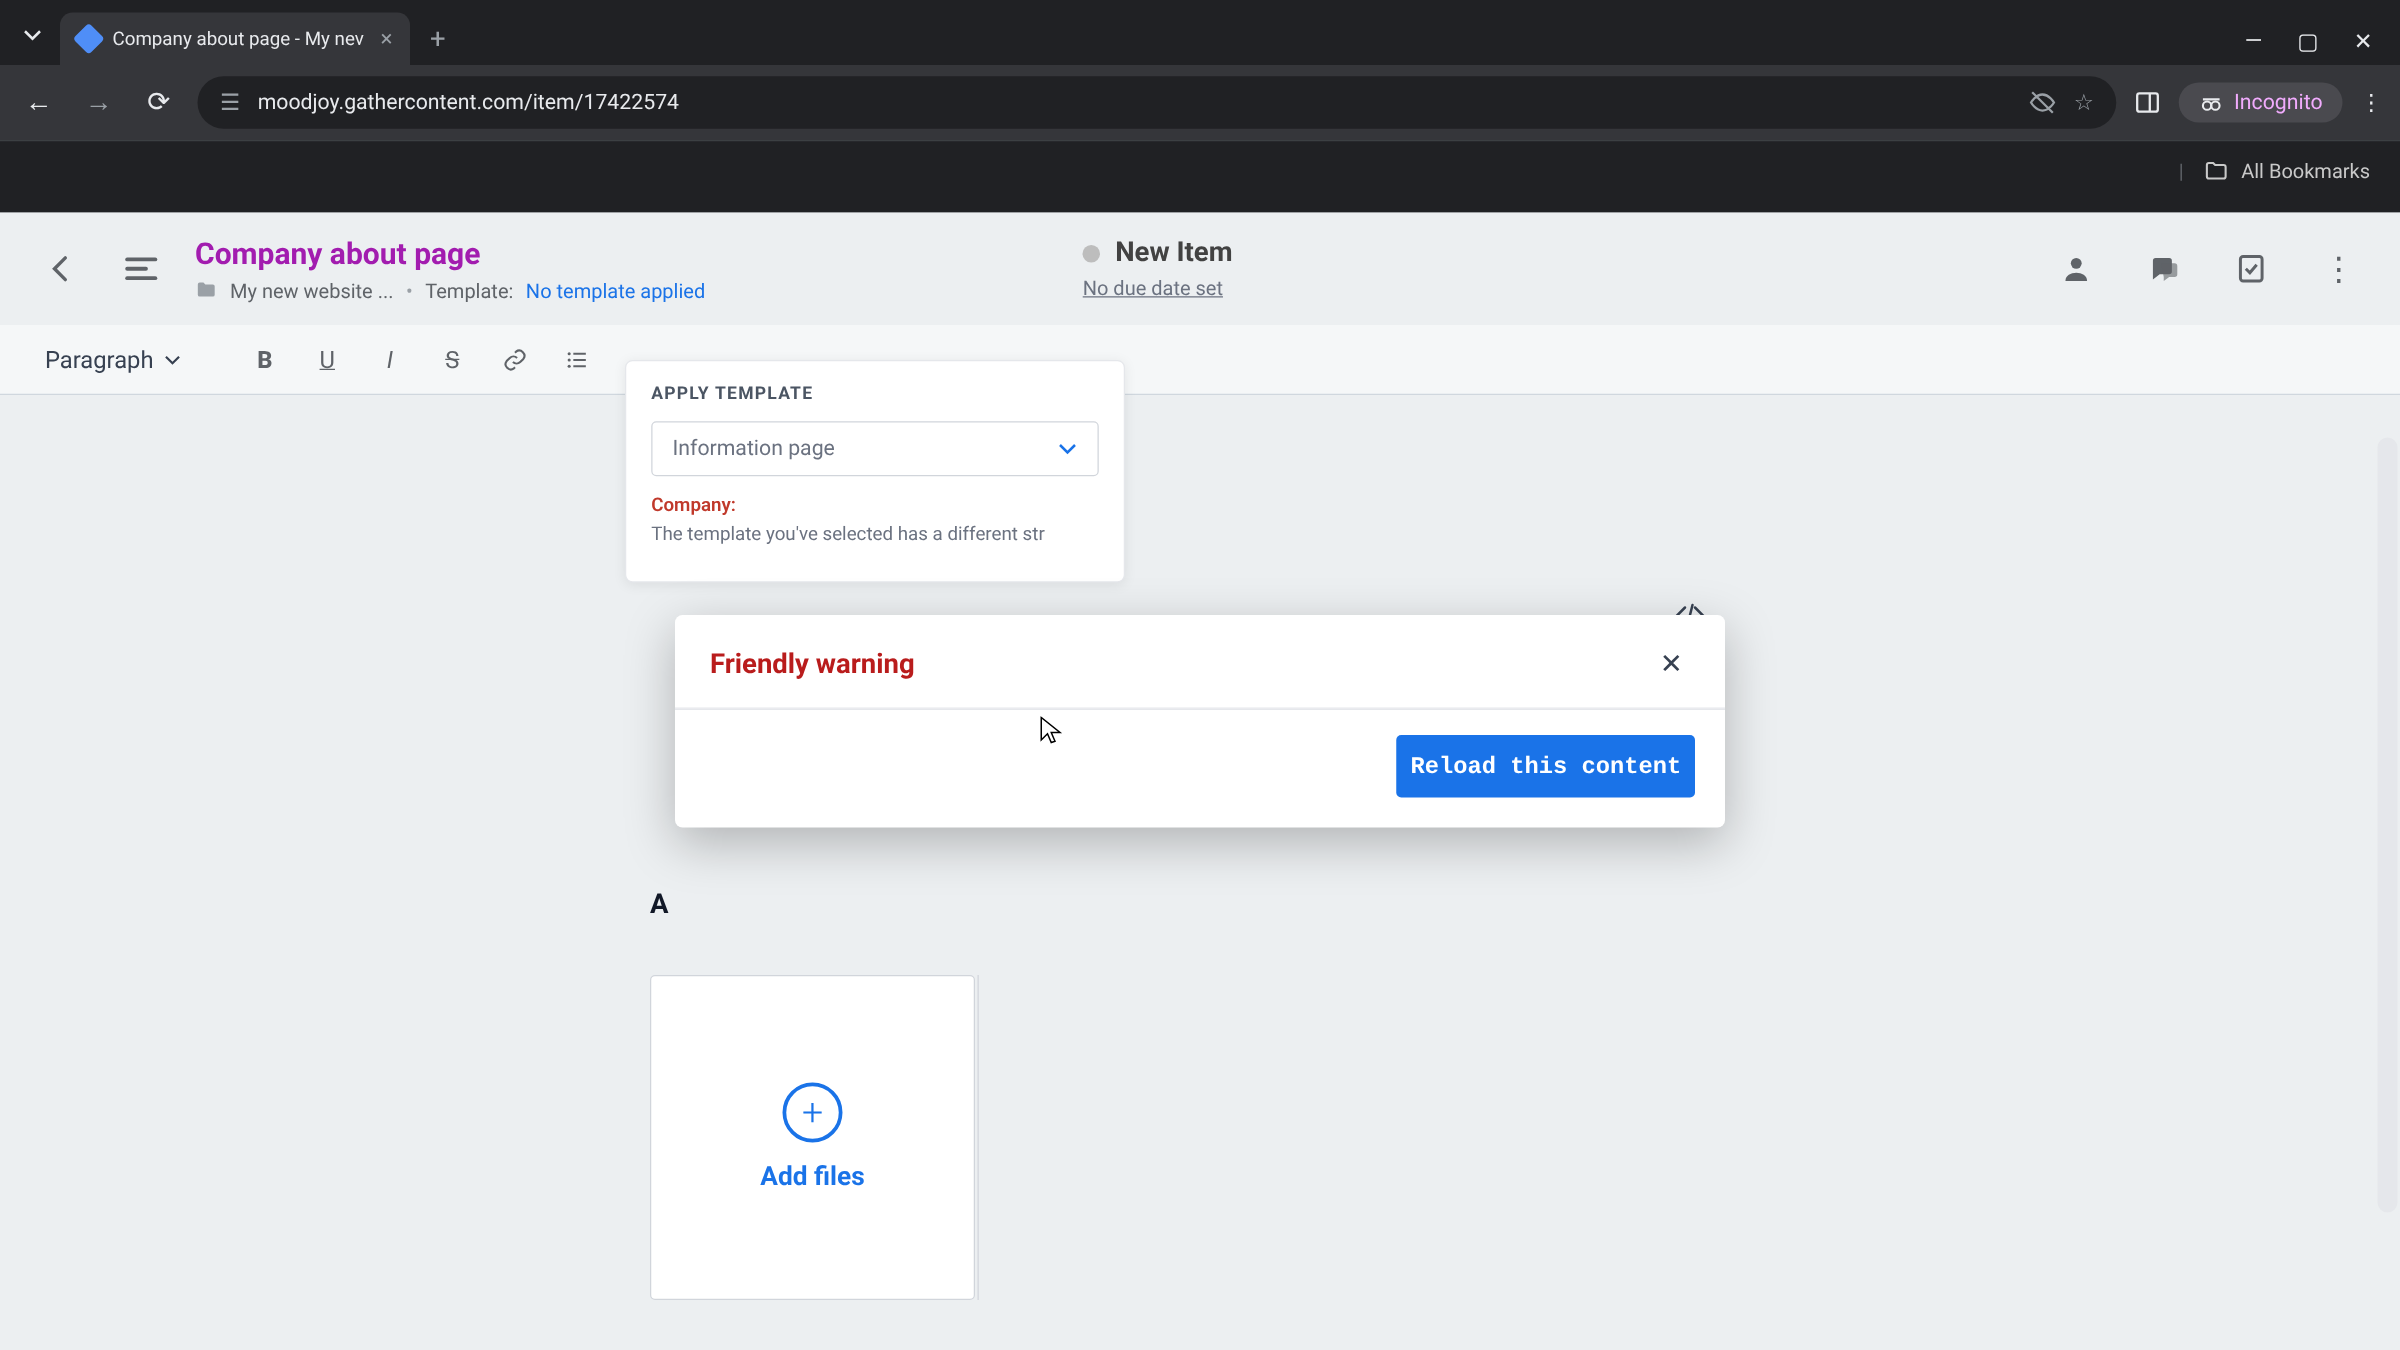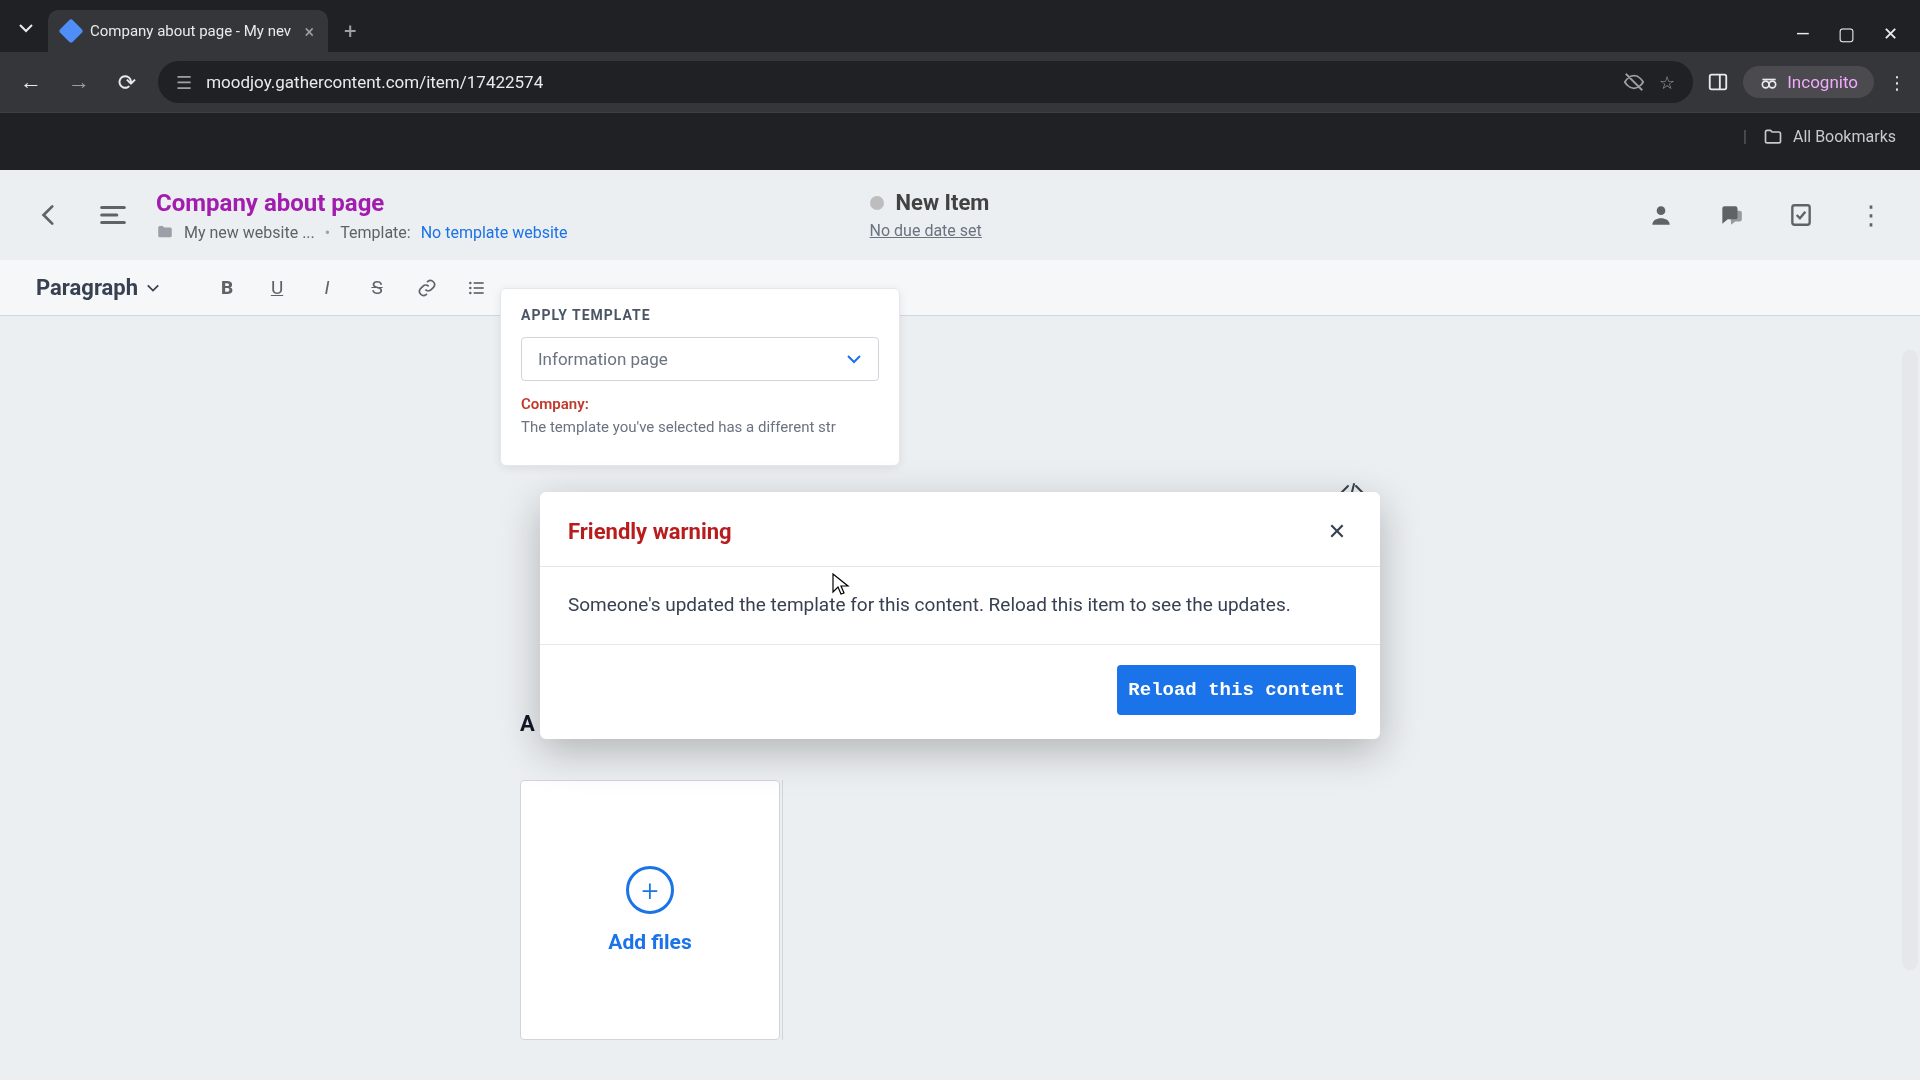--- a/index.html
+++ b/index.html
@@ -35,21 +35,21 @@
   .crumbs .dot { color:#9aa0a6; }
   .crumbs .tmpl-link { color:#1a73e8; }
   .status-block { margin-left: 280px; display:flex;flex-direction:column;gap:6px; }
   .status-row { display:flex;align-items:center;gap:12px; }
   .status-dot { width:14px;height:14px;border-radius:50%;background:#bdbdbd; }
   .status-row span.status-label { font-size:22px;font-weight:700;color:#424242; }
   .due-date { font-size:16px;color:#6b7280;text-decoration:underline; }
   .right-icons { margin-left:auto; display:flex; gap:28px; }
 
   .toolbar { height:56px; border-bottom:1px solid #d0d7de; display:flex;align-items:center;padding:0 36px;gap:16px; background:#f5f7f8; }
-  .para-select { color:#374151; font-size:22px; font-weight:700; display:flex;align-items:center;gap:8px; }
+  .para-select { color:#374151; font-size:19px; font-weight:400; display:flex;align-items:center;gap:8px; }
   .fmt { width:34px;height:34px;display:flex;align-items:center;justify-content:center;color:#5f6368;font-size:19px; }
   .fmt.b { font-weight:800; }
   .fmt.u { text-decoration:underline; }
   .fmt.i { font-style:italic; }
   .fmt.s { text-decoration:line-through; }
 
   
   .apply-popover { position:absolute; left:500px; top:118px; width:400px; background:#fff; border:1px solid #e5e7eb; border-radius:6px; box-shadow:0 2px 10px rgba(0,0,0,0.08); padding:18px 20px 26px; }
   .apply-popover .lbl { font-size:14px; letter-spacing:1px; color:#4b5563; font-weight:700; margin-bottom:14px; }
   .apply-popover .sel { border:1px solid #d1d5db; border-radius:4px; height:44px; display:flex;align-items:center;justify-content:space-between;padding:0 16px; color:#6b7280; font-size:17px; margin-bottom:14px; }
@@ -171,21 +171,21 @@
       <h1>Company about page</h1>
       <div class="crumbs">
         <span class="folder-icon">
           <svg width="18" height="18" viewBox="0 0 24 24">
               <path d="M3 6a2 2 0 012-2h4l2 2h8a2 2 0 012 2v9a2 2 0 01-2 2H5a2 2 0 01-2-2V6z" fill="#9aa0a6"></path>
             </svg>
         </span>
         <span>My new website ...</span>
         <span class="dot">•</span>
         <span>Template:</span>
-        <span class="tmpl-link">No template website</span>
+        <span class="tmpl-link">No template applied</span>
       </div>
     </div>
     <div class="status-block">
       <div class="status-row">
         <span class="status-dot"></span>
         <span class="status-label">New Item</span>
       </div>
       <span class="due-date">No due date set</span>
     </div>
     <div class="right-icons">
@@ -266,21 +266,20 @@
   </div>
   <div class="content-right-border"></div>
 
   <div class="overlay"></div>
   <div class="modal">
     <div class="modal-header">
       <h2>Friendly warning</h2>
       <div class="modal-close">✕</div>
     </div>
     <div class="modal-div"></div>
-    <div class="modal-body">Someone's updated the template for this content. Reload this item to see the updates.</div>
     <div class="modal-footer">
       <button class="primary-btn">Reload this content</button>
     </div>
   </div>
 
   <div class="cursor">
     <svg width="18" height="24" viewBox="0 0 18 24">
         <path d="M1 1l0 18 5-5 3 7 3-1-3-7 7 0z" fill="#fff" stroke="#000" stroke-width="1.2"></path>
       </svg>
   </div>

